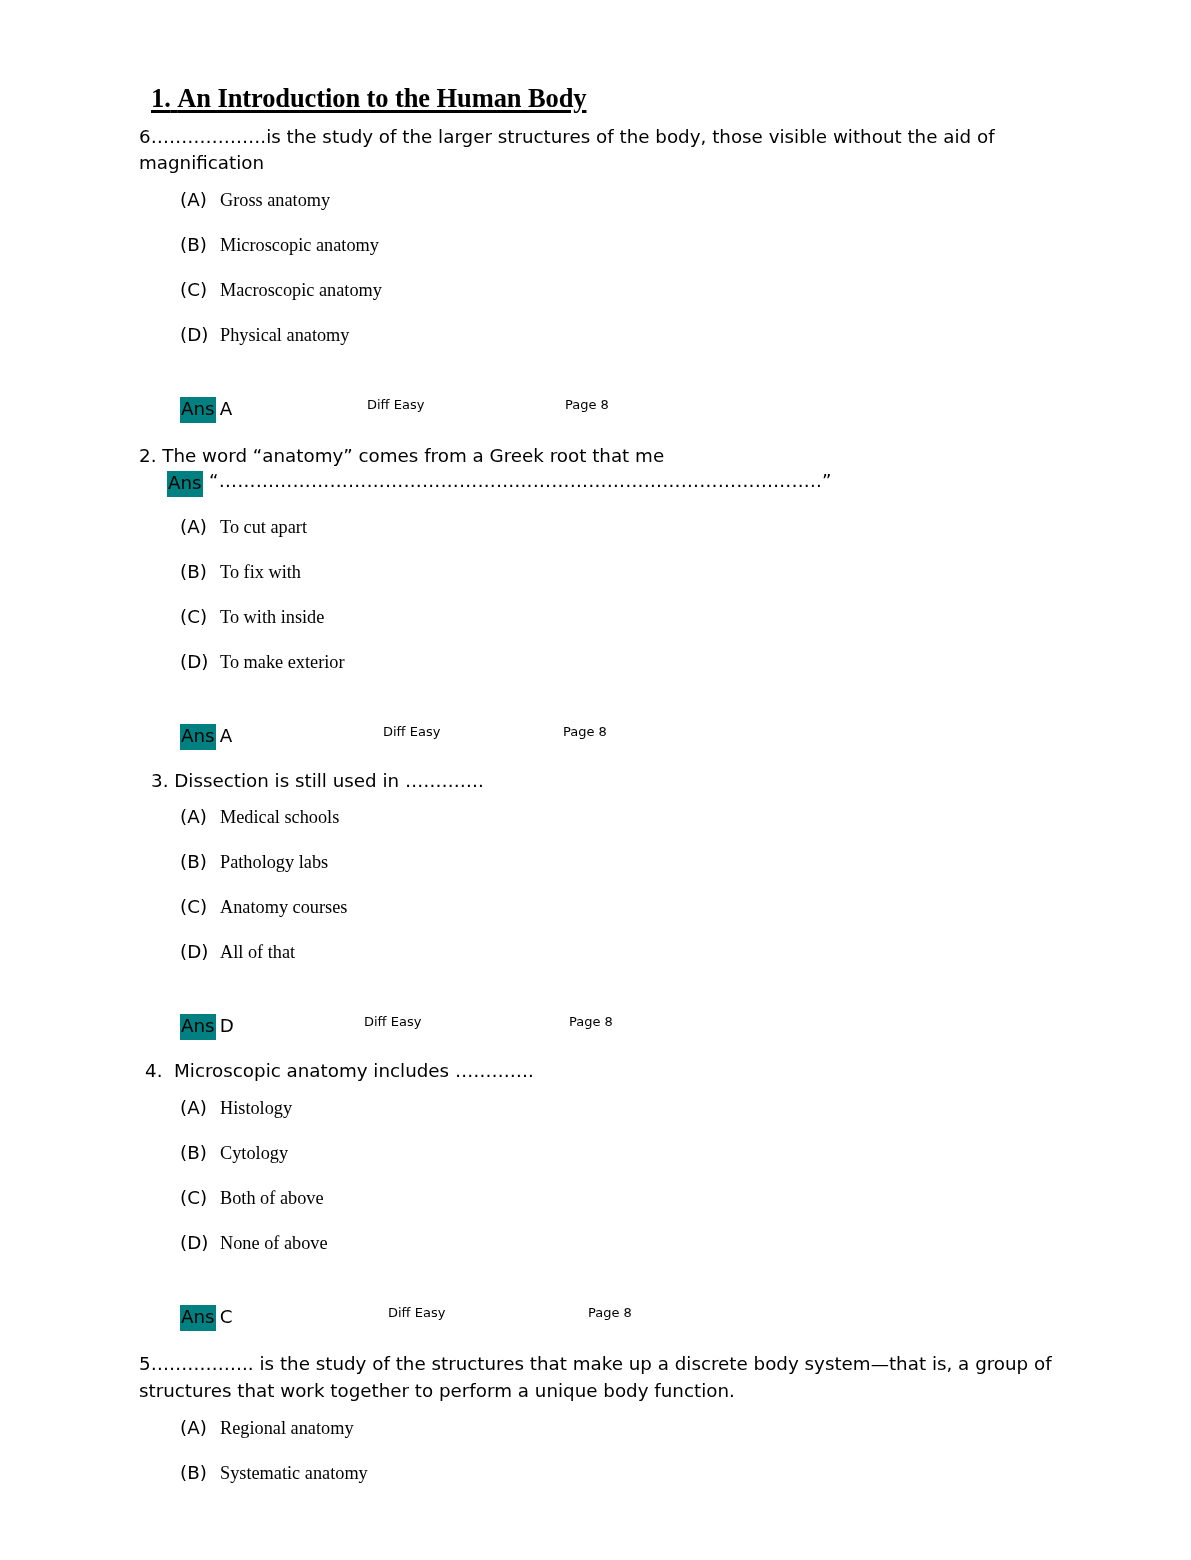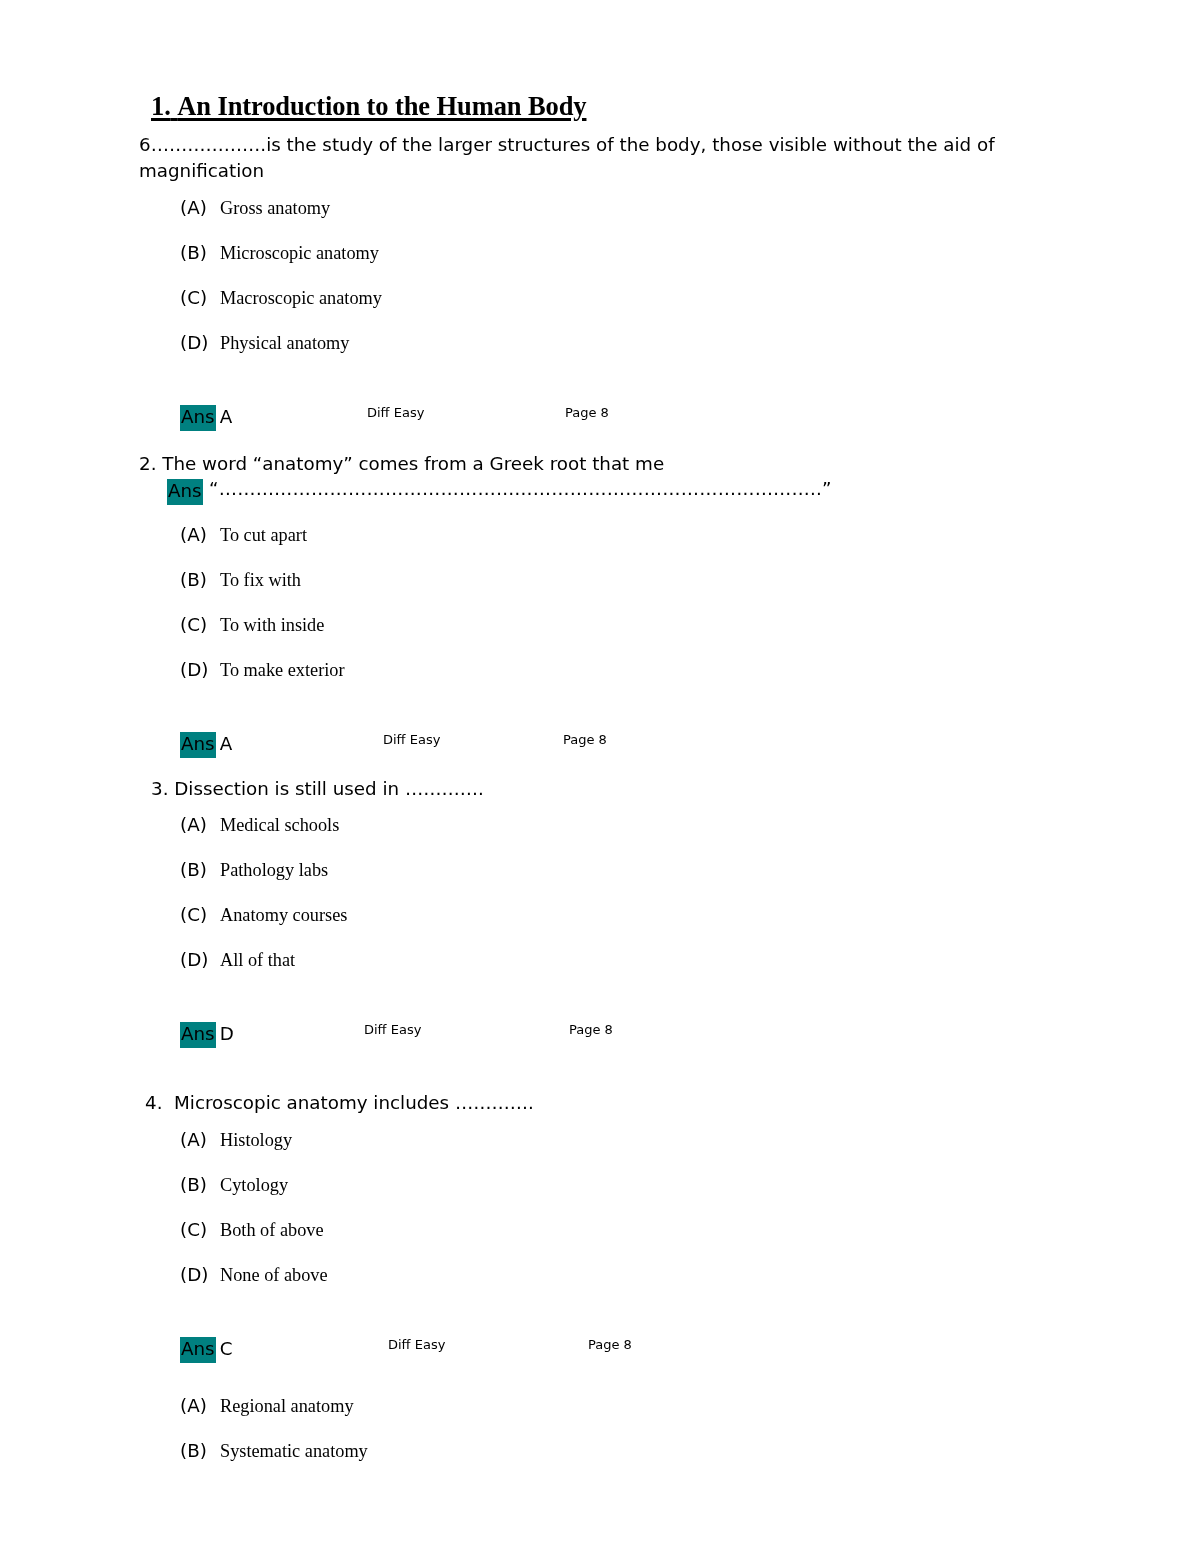--- a/index.html
+++ b/index.html
@@ -31,21 +31,21 @@
     width: 940px;
   }
 
   
   .doc-title {
     font-family: "Liberation Serif", "DejaVu Serif", serif;
     font-weight: bold;
     font-size: 26.5px;
     line-height: 1.12;
     letter-spacing: -0.1px;
-    margin: 8px 0 10px 12px;
+    margin: 0 0 10px 12px;
     white-space: nowrap;
   }
   .doc-title .tnum,
   .doc-title .ttext {
     text-decoration: underline;
     text-underline-offset: 3px;
     text-decoration-thickness: 2.5px;
   }
 
   
@@ -53,21 +53,21 @@
 
   .q-text {
     font-size: 18.3px;
     line-height: 1.46;
     margin: 0;
     padding: 0;
     white-space: pre-wrap;
   }
   .q-text.indent-1 { margin-left: 0px; }
   .q-text.indent-2 { margin-left: 12px; }
-  .q-text.indent-3 { margin-left: 6px; margin-top: 24px; }
+  .q-text.indent-3 { margin-left: 6px; }
 
   .opt-list {
     margin: 0;
     padding: 0;
     list-style: none;
   }
   .opt-row {
     display: flex;
     align-items: baseline;
     font-size: 18.3px;
@@ -259,20 +259,21 @@
           <span class="ans-tag">Ans</span>
             <span class="ans-letter">C</span>
         </span>
         <span class="col" style="left:208px;">Diff Easy</span>
         <span class="col" style="left:408px;">Page 8</span>
       </div>
     </div>
 
     <div class="q-block">
       <div style="height:16px;"></div>
+      <p class="q-text indent-1">5…………….. is the study of the structures that make up a discrete body system—that is, a group of structures that work together to perform a unique body function.</p>
       <div class="spacer-sm"></div>
       <ul class="opt-list">
         <li class="opt-row">
           <span class="opt-label">(A)</span>
           <span class="opt-body">Regional anatomy</span>
         </li>
         <li class="opt-row">
           <span class="opt-label">(B)</span>
           <span class="opt-body">Systematic anatomy</span>
         </li>

